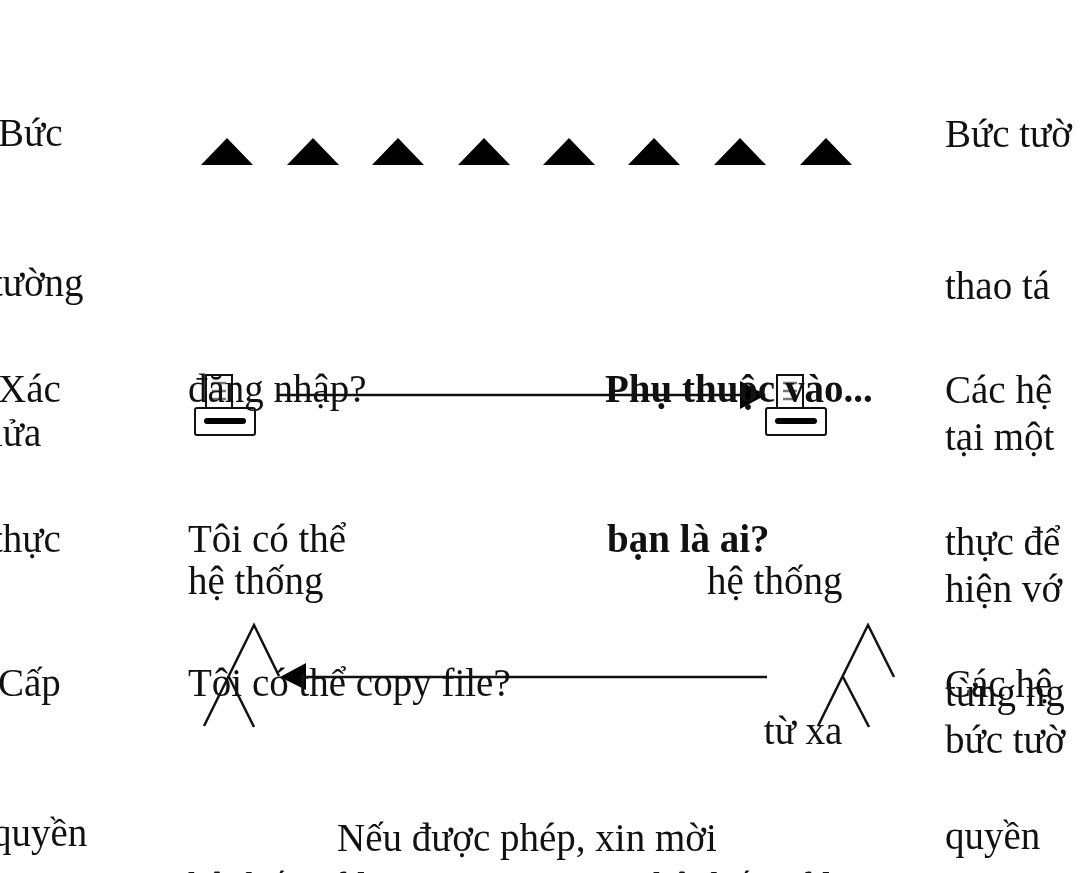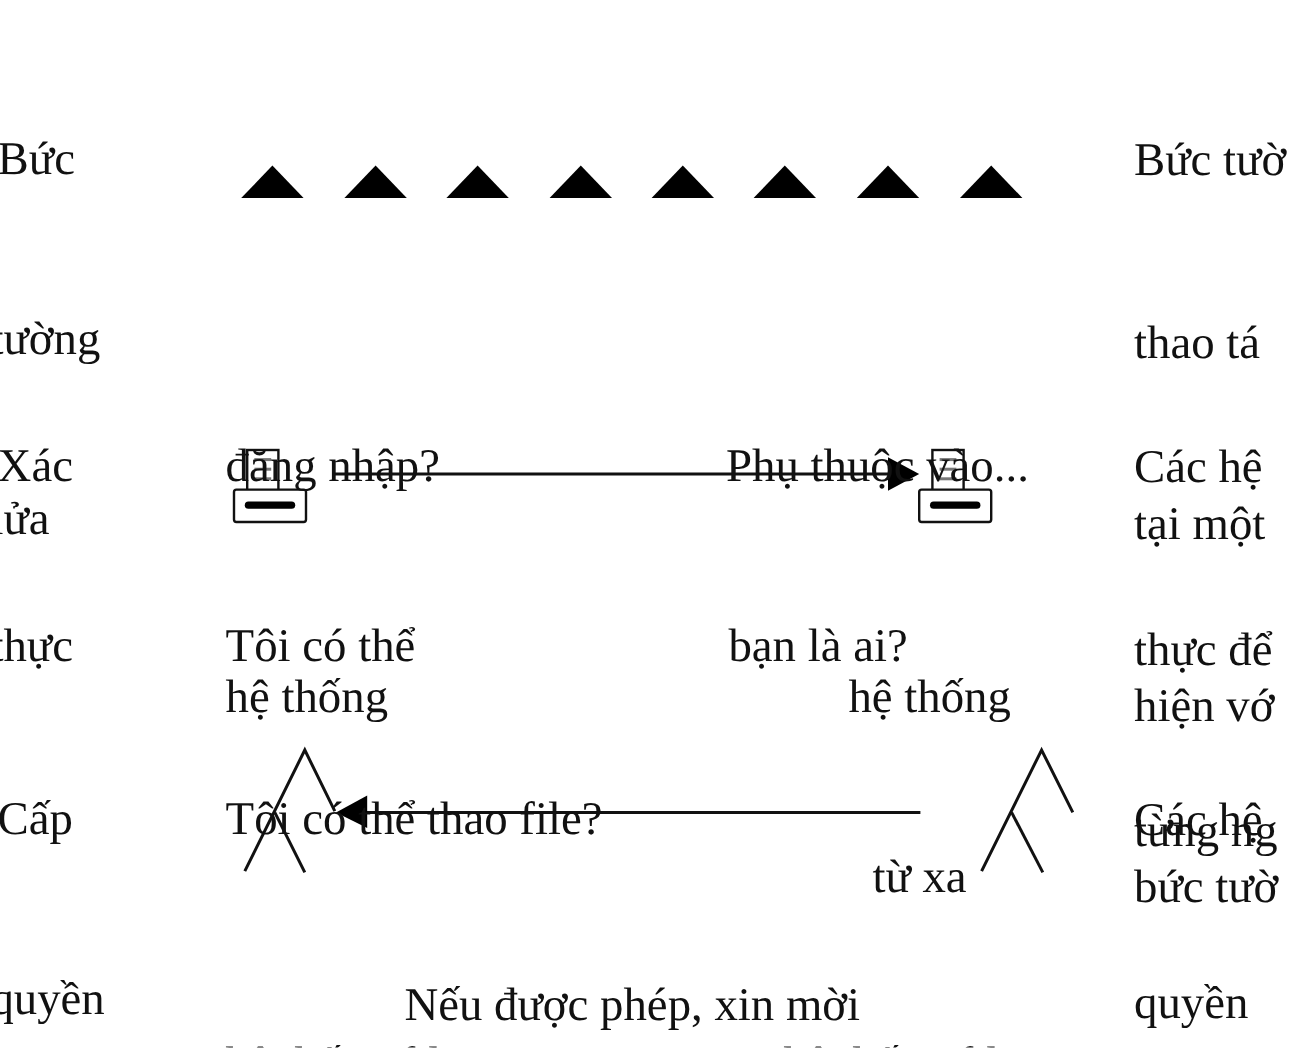--- a/index.html
+++ b/index.html
@@ -81,47 +81,47 @@
 <div class="t" style="left:-2px; top:264px;">
   <div>Xác</div>
   <div style="margin-left:-6px;">thực</div>
 </div>
 
 <div class="t" style="left:188px; top:264px;">
   <div>đăng nhập?</div>
   <div>Tôi có thể</div>
 </div>
 
-<div class="t" style="left:605px; top:264px;">
+<div class="t" style="left:605px; top:264px;font-weight:bold;">
   <div>Phụ thuộc vào...</div>
   <div style="margin-left:2px;">bạn là ai?</div>
 </div>
 
 <div class="t" style="left:188px; top:456px;">
   <div>hệ thống</div>
 </div>
 
 <div class="t" style="left:707px; top:456px;">
   <div>hệ thống</div>
-  <div style="margin-left:20px;">từ xa</div>
+  <div style="margin-left:2px;text-align:right;">từ xa</div>
 </div>
 
 <div class="col-right" style="top:264px;">
   <div>Các hệ</div>
   <div>thực để</div>
   <div>từng ng</div>
 </div>
 
 <div class="t" style="left:-2px; top:558px;">
   <div>Cấp</div>
   <div style="margin-left:-6px;">quyền</div>
 </div>
 
 <div class="t" style="left:188px; top:558px;">
-  <div>Tôi có thể thao file?</div>
+  <div>Tôi có thể copy file?</div>
 </div>
 
 <div class="t" style="left:337px; top:713px;">
   <div>Nếu được phép, xin mời</div>
 </div>
 
 <div class="t" style="left:188px; top:762px;">
   <div>hệ thống file</div>
   
 </div>

